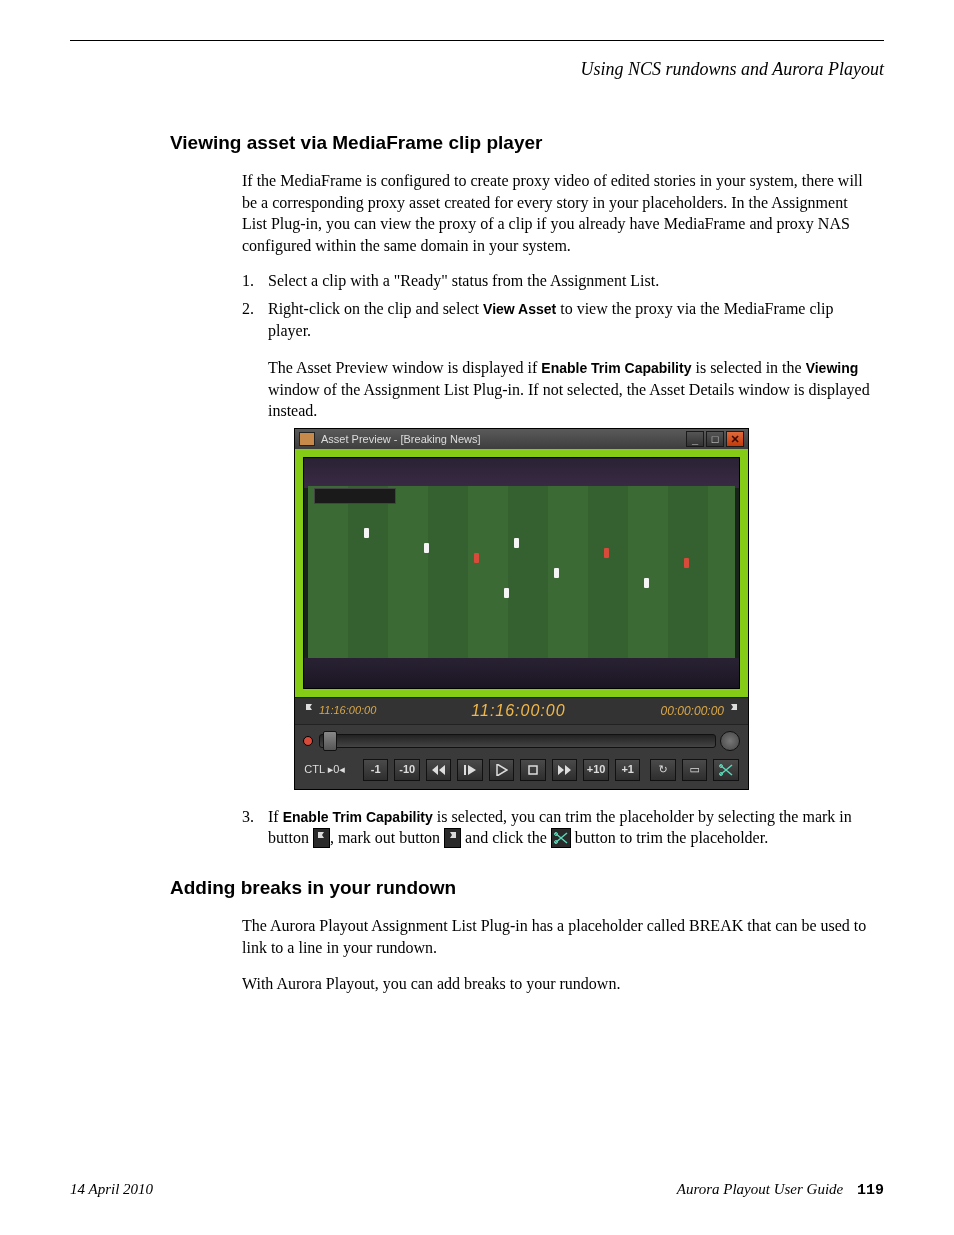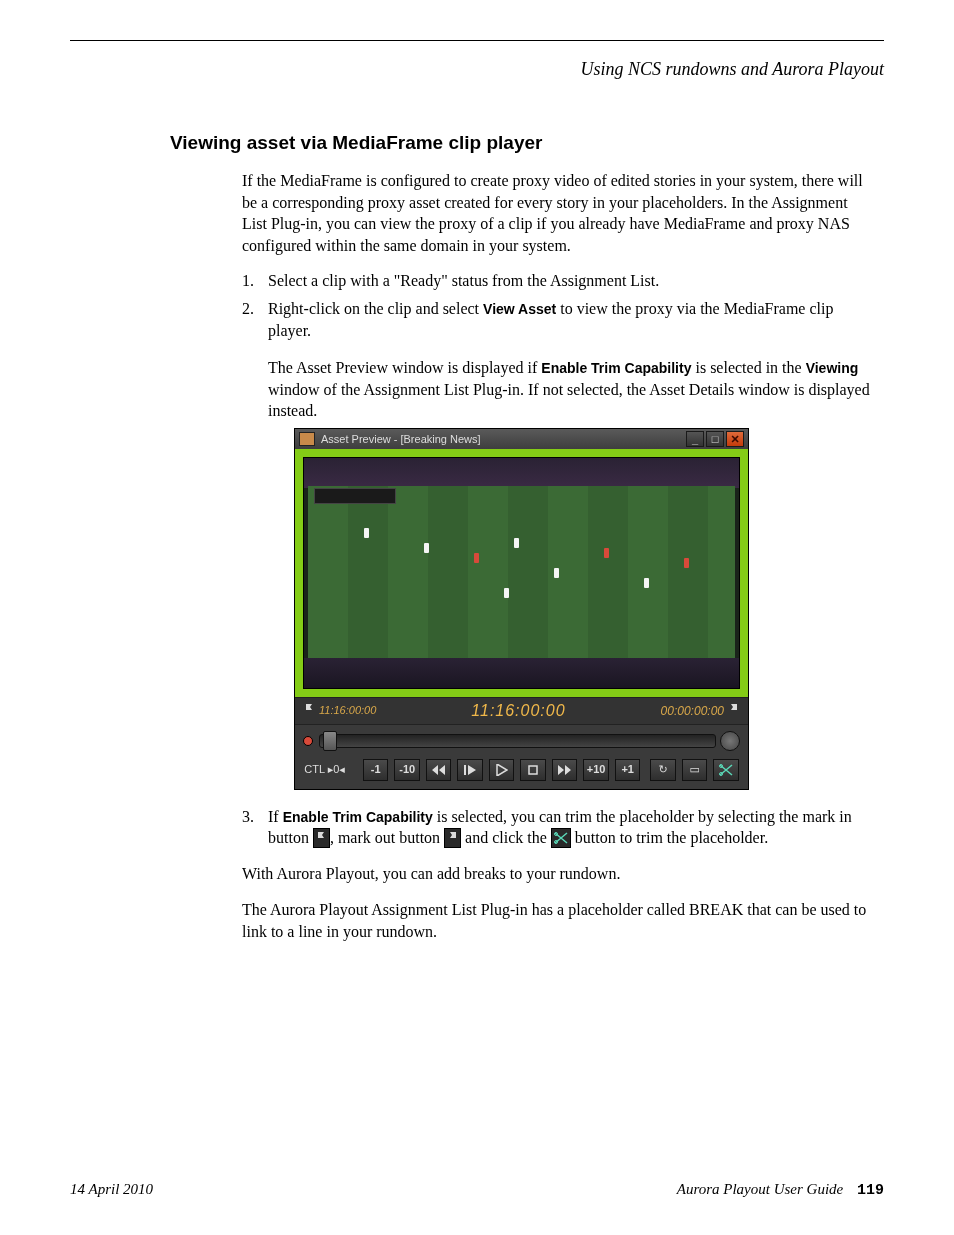--- a/index.html
+++ b/index.html
@@ -380,23 +380,24 @@
                 <path d="M1 1l12 10M1 11L13 1" stroke="#5ad8b8" stroke-width="1.5"></path>
                 <circle cx="2" cy="2" r="1.5" fill="none" stroke="#5ad8b8"></circle>
                 <circle cx="2" cy="10" r="1.5" fill="none" stroke="#5ad8b8"></circle>
               </svg>
           </span><span> button to trim the placeholder.</span>
         </p>
       </li>
     </ol>
   </div>
 
+  <h2 class="section" style="margin-top:28px;">Adding breaks in your rundown</h2>
   <div class="body">
+    <p class="para">The Aurora Playout Assignment List Plug-in has a placeholder called BREAK that can be used to link to a line in your rundown.</p>
     <p class="para">With Aurora Playout, you can add breaks to your rundown.</p>
-    <p class="para">The Aurora Playout Assignment List Plug-in has a placeholder called BREAK that can be used to link to a line in your rundown.</p>
   </div>
 
   <div class="footer">
     <span class="fl">14  April  2010</span>
     <span class="fr">
       <span>Aurora Playout User Guide</span>
       <span class="pn">119</span>
     </span>
   </div>
 </div>

